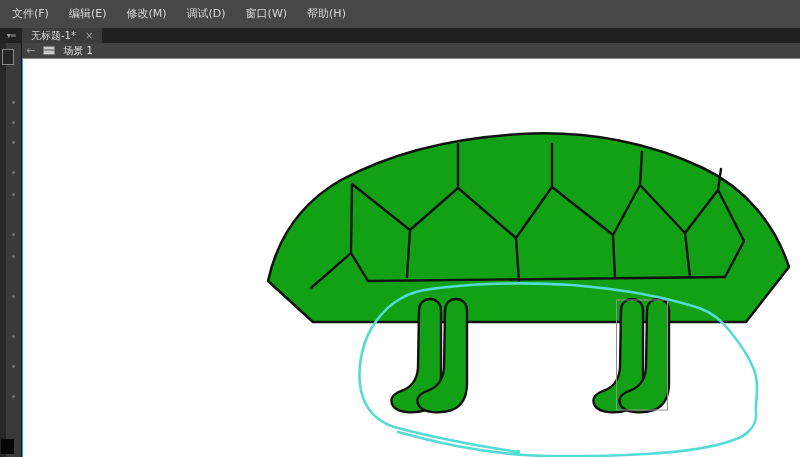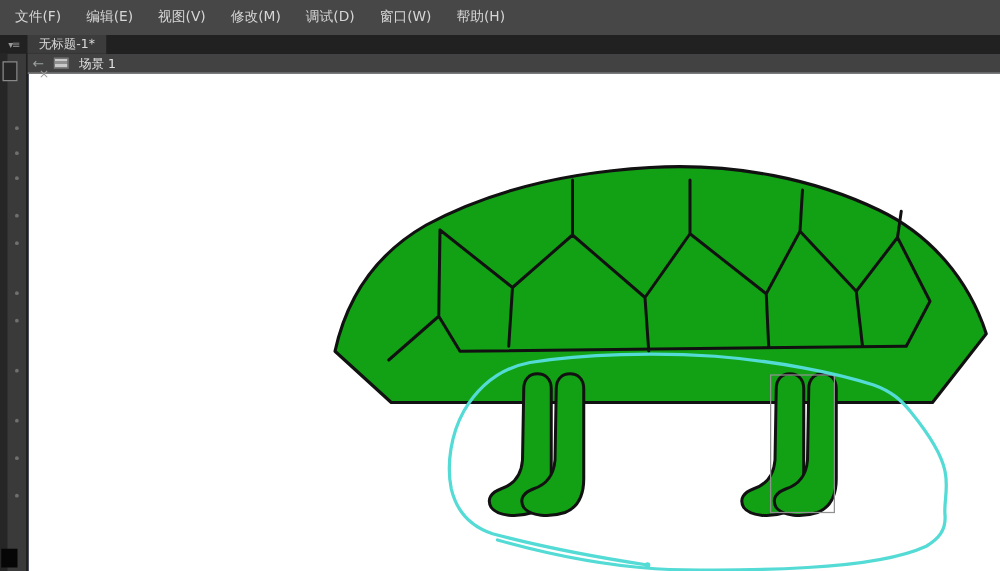--- a/index.html
+++ b/index.html
@@ -1,28 +1,28 @@
 <!DOCTYPE html>
 <html style="--green: #12A015; --ink: #111111; --lasso: #54DBD5; --selection: #919191; --stage: #FFFFFF;"><head>
 <meta charset="utf-8">
 <style>
   html,body{margin:0;padding:0;}
-  .screen{position:relative;width:800px;height:457px;background:#0f172a;overflow:hidden;
+  .screen{position:relative;width:800px;height:457px;background:#0ea5e9;overflow:hidden;
           font-family:"DejaVu Sans","Liberation Sans",sans-serif;}
 
   
   .menubar{position:absolute;left:0;top:0;width:800px;height:28px;background:#474747;
            display:flex;align-items:center;padding-left:2px;box-sizing:border-box;z-index:5;}
   .menu-item{color:#d6d6d6;font-size:11px;line-height:28px;padding:0 10px;white-space:nowrap;cursor:default;}
 
   
   .tabbar{position:absolute;left:0;top:28px;width:800px;height:15px;background:#212121;
           display:flex;align-items:stretch;z-index:5;}
   .panel-toggle{width:22px;color:#9a9a9a;font-size:8px;line-height:15px;text-align:center;letter-spacing:-1px;}
-  .tab{background:#3c3c3c;color:#dadada;font-size:10px;line-height:15px;padding:0 9px;display:flex;gap:9px;flex-direction:column;}
+  .tab{background:#3c3c3c;color:#dadada;font-size:10px;line-height:15px;padding:0 9px;display:flex;gap:9px;}
   .tab-close{color:#9a9a9a;}
 
   
   .editbar{position:absolute;left:0;top:43px;width:800px;height:16px;background:#424242;
            border-bottom:1px solid #8b8b8b;box-sizing:border-box;display:flex;align-items:center;
            padding-left:26px;gap:8px;z-index:4;}
   .back{color:#9aa0a0;font-size:11px;line-height:14px;}
   .clap{width:12px;height:9px;border:1px solid #7a7a7a;box-sizing:border-box;
         background:linear-gradient(#c9c9c9 0 2px,#8f8f8f 2px 4px,#c9c9c9 4px);}
   .scene{color:#e2e2e2;font-size:10px;}
@@ -48,21 +48,20 @@
 </style>
 </head>
 <body>
 
 <div class="screen">
 
   <div class="menubar">
 
   <div class="menu-item">文件(F)</div>
       <div class="menu-item">编辑(E)</div>
-      <div class="menu-item">视图(V)</div>
       <div class="menu-item">修改(M)</div>
       <div class="menu-item">调试(D)</div>
       <div class="menu-item">窗口(W)</div>
       <div class="menu-item">帮助(H)</div>
     </div>
 
   <div class="tabbar">
     <span class="panel-toggle">▾≡</span>
     <div class="tab">
       <span>无标题-1*</span>

